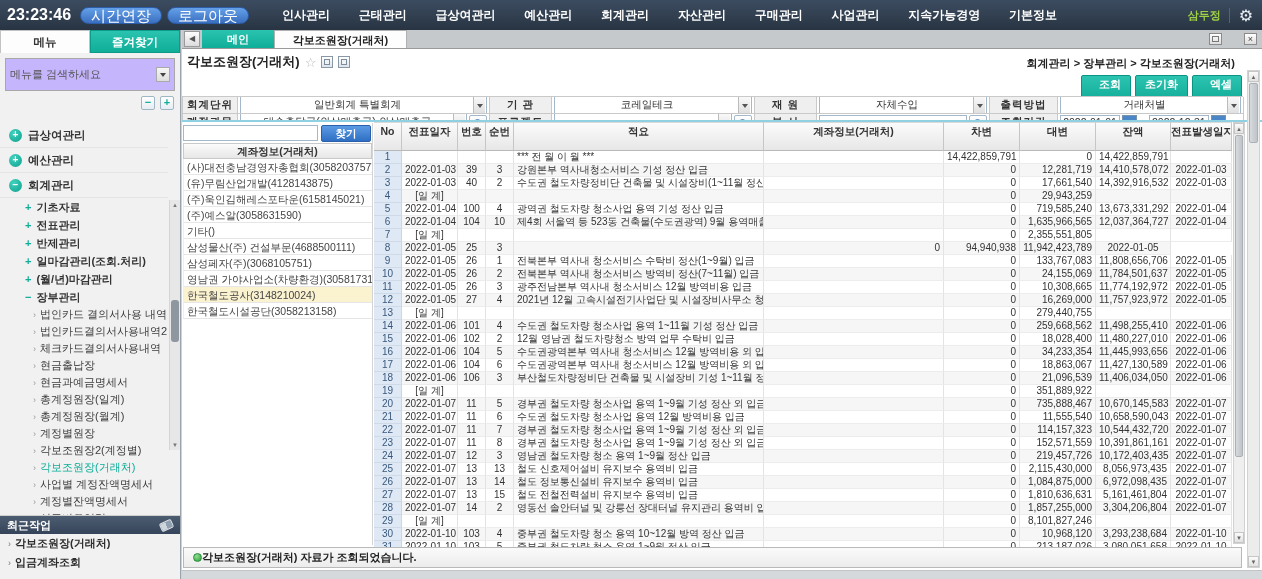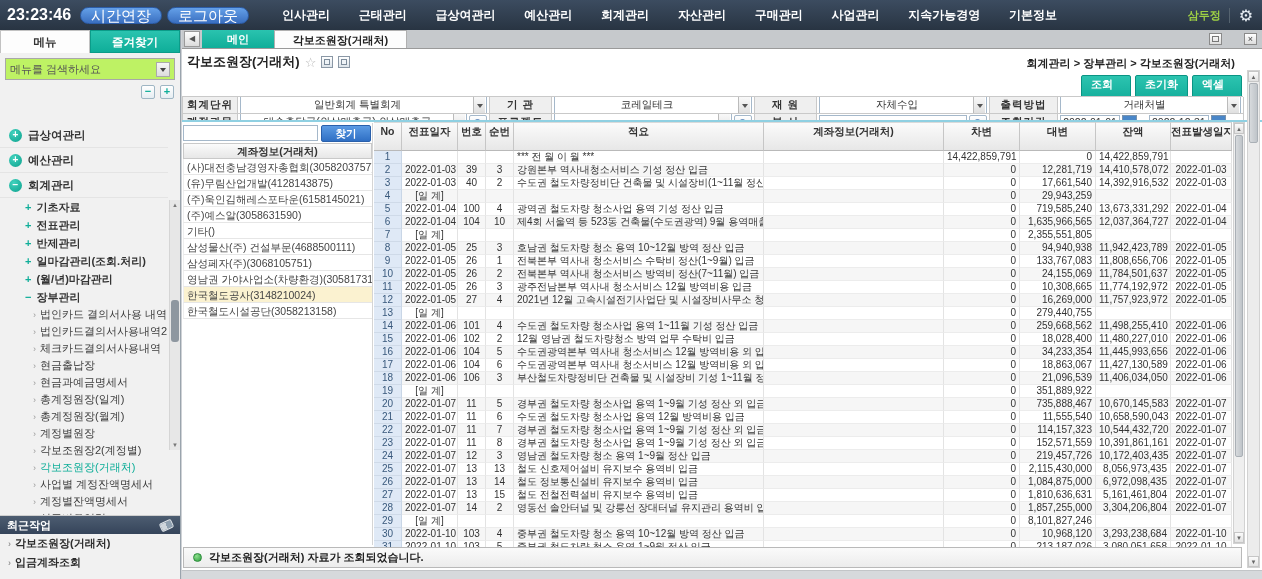--- a/index.html
+++ b/index.html
@@ -15,21 +15,21 @@
 .username{margin-left:auto;color:#9ed044;font-weight:bold;font-size:11px;padding-right:8px;border-right:1px solid #55636f}
 .gear{font-size:16px;margin:0 9px;cursor:pointer;color:#e8eef4}
 
 
 .sidebar{position:absolute;left:0;top:30px;width:181px;bottom:0;background:#f1f1f1;border-right:1px solid #9aa4ad}
 .side-tabs{display:flex;height:23px;background:#e3e5e7}
 .side-tab{flex:1;text-align:center;line-height:22px;font-weight:bold;cursor:pointer;font-size:11.5px}
 .side-tab.menu{background:#fdfdfd;border:1px solid #c2c2c2;border-bottom:none;color:#333}
 .side-tab.fav{background:linear-gradient(#2ac3af,#0fae99);color:#fff;border:1px solid #0b9c89}
 .side-search{margin:5px 5px 2px;display:flex}
-.side-search .sel{flex:1;height:22px;border:1px solid #a8a8a8;background:#bef264;display:flex;align-items:center;justify-content:space-between;padding:0 4px;color:#555;cursor:pointer}
+.side-search .sel{flex:1;height:33px;border:1px solid #a8a8a8;background:#c4b5fd;display:flex;align-items:center;justify-content:space-between;padding:0 4px;color:#555;cursor:pointer}
 .sel-caret{width:14px;height:15px;background:linear-gradient(#f6f6f6,#ddd);border:1px solid #aaa;display:flex;align-items:center;justify-content:center}
 .sel-caret:after{content:"";border:3px solid transparent;border-top:4px solid #444;margin-top:4px}
 .pm-row{text-align:right;padding:3px 6px 2px}
 .pm{display:inline-block;width:14px;height:14px;border:1px solid #9fb6c4;background:linear-gradient(#fff,#e6edf2);color:#0fae99;text-align:center;line-height:11px;font-weight:bold;border-radius:2px;cursor:pointer;margin-left:2px}
 .tree{position:absolute;top:93px;left:0;right:12px;bottom:64px;overflow:hidden}
 .titem{display:flex;align-items:center;cursor:pointer;white-space:nowrap}
 .titem.l0{height:25px;padding-left:9px;font-weight:bold;font-size:11.5px;border-bottom:1px solid #e4e4e4}
 .titem.l1{height:18px;padding-left:25px;font-weight:bold}
 .titem.l2{height:17px;padding-left:33px;color:#3c3c3c}
 .circle{display:inline-block;width:13px;height:13px;border-radius:50%;background:radial-gradient(circle at 35% 30%,#41d2be,#0da18d);color:#fff;text-align:center;line-height:12px;font-weight:bold;margin-right:6px;font-size:10px;flex:0 0 13px}
@@ -55,21 +55,21 @@
 .winbtn{width:13px;height:12px;border:1px solid #8a8a8a;background:linear-gradient(#fff,#ddd);position:relative;cursor:pointer;font-size:9px;line-height:10px;text-align:center;color:#444}
 .winbtn.restore:after{content:"";position:absolute;left:2px;top:2px;right:2px;bottom:2px;border:1px solid #777}
 .page{position:absolute;top:18px;left:0;right:0;bottom:0;background:#fff;border-top:1px solid #9a9a9a}
 .title-row{position:absolute;top:4px;left:5px;display:flex;align-items:center;gap:5px}
 .pg-title{font-size:13px;font-weight:bold;color:#222}
 .star{color:#b9b9b9;font-size:13px;cursor:pointer}
 .minibox{width:12px;height:12px;border:1px solid #8a97a5;background:linear-gradient(#fff,#dde4ea);position:relative;cursor:pointer}
 .minibox:after{content:"";position:absolute;left:2px;top:2px;right:2px;bottom:2px;border:1px solid #7d8c9b;background:#eef3f7}
 .breadcrumb{position:absolute;top:7px;right:27px;font-weight:bold;font-size:11px;color:#222}
 .btns{position:absolute;top:26px;right:20px;display:flex;gap:4px}
-.tbtn{min-width:50px;height:32px;background:linear-gradient(#2cc4b0,#0ca795);border:1px solid #0a9484;color:#fff;font-weight:bold;text-align:left;line-height:16px;font-size:11px;border-radius:2px;cursor:pointer;padding:0 9px}
+.tbtn{min-width:50px;height:32px;background:linear-gradient(#2cc4b0,#0ca795);border:1px solid #0a9484;color:#fff;font-weight:bold;text-align:right;line-height:16px;font-size:11px;border-radius:2px;cursor:pointer;padding:0 9px}
 
 
 .filters{position:absolute;top:47px;left:0;width:1061px;display:grid;grid-template-columns:55px 252px 62px 203px 62px 173px 68px 186px;grid-auto-rows:17px;border-top:1px solid #c9c9c9;border-left:1px solid #c9c9c9}
 .fcell{border-right:1px solid #c9c9c9;border-bottom:1px solid #c9c9c9;display:flex;align-items:center;justify-content:center;overflow:hidden;background:#fff}
 .flabel{background:#efefef;font-weight:bold;font-size:10.5px;letter-spacing:1px}
 .ffield{justify-content:flex-start;padding:0 2px;gap:2px}
 .dd{flex:1;height:23px;border:1px solid #a5b8ca;background:#fff;display:flex;align-items:center;justify-content:center;position:relative;font-size:10.5px;cursor:pointer;overflow:hidden}
 .dd .ddtext{padding-right:12px;white-space:nowrap}
 .caret{position:absolute;right:1px;top:1px;bottom:1px;width:12px;background:linear-gradient(#fafafa,#ddd);border-left:1px solid #bbb;display:flex;align-items:center;justify-content:center}
 .caret:after{content:"";border:3px solid transparent;border-top:4px solid #555;margin-top:4px}
@@ -103,21 +103,21 @@
 .gc.no{background:#dfe9f6 !important;text-align:center;color:#39597c;border-right:1px solid #c9d6e6;border-bottom:1px solid #cfdae8}
 .gc.r{text-align:right}.gc.c{text-align:center}.gc.l{text-align:left}
 
 .tscroll{position:absolute;left:1051px;top:0;width:12px;height:422px;background:#efefef;border:1px solid #d2d2d2}
 .tscroll .sarr{position:absolute;left:0;right:0;height:11px;background:linear-gradient(#fbfbfb,#e2e2e2);border:1px solid #c6c6c6;font-size:6px;color:#666;text-align:center;line-height:10px;cursor:pointer}
 .tthumb{position:absolute;left:1px;right:1px;top:12px;height:322px;background:linear-gradient(90deg,#d7dadd,#bfc4c9);border:1px solid #aab0b6;border-radius:2px;cursor:pointer}
 .oscroll{position:absolute;right:2px;top:21px;bottom:11px;width:13px;background:#ececec;border:1px solid #d2d2d2}
 .oscroll .sarr{position:absolute;left:0;right:0;height:11px;background:linear-gradient(#fbfbfb,#e2e2e2);border:1px solid #c6c6c6;font-size:6px;color:#666;text-align:center;line-height:10px;cursor:pointer}
 .othumb{position:absolute;left:1px;right:1px;top:12px;height:60px;background:linear-gradient(90deg,#d7dadd,#bfc4c9);border:1px solid #aab0b6;border-radius:2px;cursor:pointer}
 
-.statusbar{position:absolute;left:1px;right:20px;bottom:11px;height:21px;border:1px solid #b9b9b9;background:linear-gradient(#fafafa,#ececec);display:flex;align-items:center;gap:7px;padding:0 9px;font-weight:bold;color:#222}
+.statusbar{position:absolute;left:1px;right:20px;bottom:11px;height:21px;border:1px solid #b9b9b9;background:linear-gradient(#fafafa,#ececec);display:flex;align-items:center;padding:0 9px;font-weight:bold;color:#222}
 .dot{width:9px;height:9px;border-radius:50%;background:radial-gradient(circle at 35% 30%,#8ee08e,#2e9e3e);border:1px solid #2b8c3b;flex:0 0 9px}
 .bottomstrip{position:absolute;left:0;right:0;bottom:0;height:9px;background:#d6d9dc;border-top:1px solid #c2c5c8}
 </style>
 </head>
 <body>
 
 <div class="topbar">
   <span class="time">23:23:46</span>
   <span class="pill">시간연장</span>
   <span class="pill">로그아웃</span>
@@ -461,21 +461,20 @@
               <div class="gc r">0</div>
               <div class="gc r">2,355,551,805</div>
               <div class="gc r"></div>
               <div class="gc c"></div>
             </div>
             <div class="grow gcols">
               <div class="gc c no">8</div>
               <div class="gc c">2022-01-05</div>
               <div class="gc c">25</div>
               <div class="gc c">3</div>
-              <div class="gc l">호남권 철도차량 청소 용역 10~12월 방역 정산 입금</div>
               <div class="gc l"></div>
               <div class="gc r">0</div>
               <div class="gc r">94,940,938</div>
               <div class="gc r">11,942,423,789</div>
               <div class="gc c">2022-01-05</div>
             </div>
             <div class="grow gcols">
               <div class="gc c no">9</div>
               <div class="gc c">2022-01-05</div>
               <div class="gc c">26</div>

